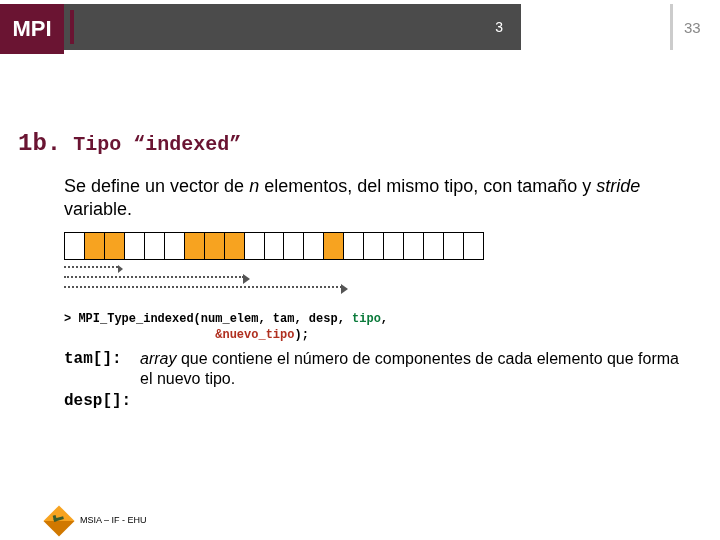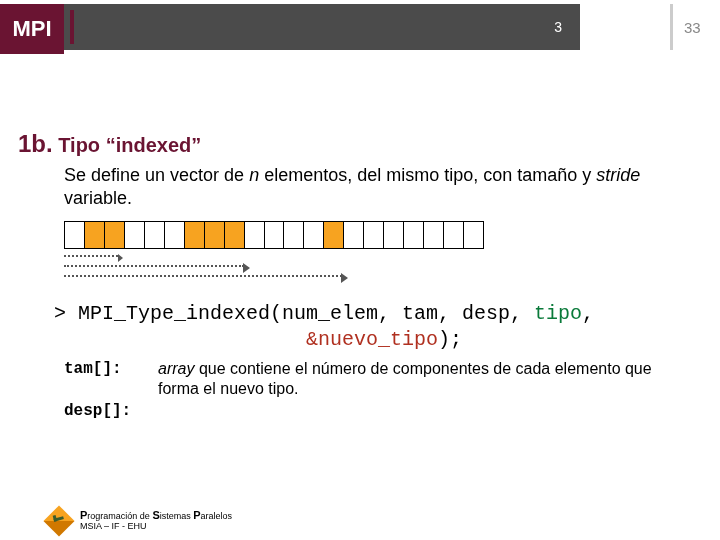--- a/index.html
+++ b/index.html
@@ -4,21 +4,21 @@
 <style>
   * { box-sizing: border-box; margin: 0; padding: 0; }
   body {
     width: 720px; height: 540px;
     font-family: Verdana, Geneva, sans-serif;
     background: #fff; color: #000;
     position: relative; overflow: hidden;
   }
   .header {
     position: absolute; left: 0; top: 4px;
-    width: 580px; height: 46px;
+    width: 521px; height: 46px;
     background: #4b4b4b;
     display: flex; align-items: center;
   }
   .mpi-badge {
     position: absolute; left: 0; top: 0;
     width: 64px; height: 50px;
     background: #6a1432;
     color: #fff; font-weight: bold; font-size: 22px;
     display: flex; align-items: center; justify-content: center;
   }
@@ -43,21 +43,22 @@
   .pagenum-outer {
     position: absolute; left: 684px; top: 4px; height: 46px;
     display: flex; align-items: center;
     color: #888; font-size: 15px;
   }
   .content {
     position: absolute; left: 18px; top: 130px; right: 30px;
   }
   .section-head {
     font-size: 20px; color: #6a1432; font-weight: bold;
-    margin-bottom: 6px;
+    margin-bottom: 18px;
+    font-family: Liberation Mono, monospace;
   }
   .section-head .num { font-size: 24px; }
   .para {
     font-size: 18px; line-height: 1.25;
     margin-left: 46px; margin-bottom: 12px;
   }
   em.var { font-style: italic; }
   
   .diagram {
     margin-left: 46px; margin-bottom: 18px;
@@ -90,31 +91,31 @@
     border-top: 2px dotted #555;
   }
   .arrow-short::after {
     content: ""; position: absolute; right: -5px; top: -3px;
     border-left: 5px solid #555;
     border-top: 4px solid transparent;
     border-bottom: 4px solid transparent;
   }
   .code-block {
     font-family: "Courier New", monospace;
-    font-size: 20px; font-weight: normal;
-    margin-left: 36px; margin-bottom: 6px;
+    font-size: 12px; font-weight: bold;
+    margin-left: 46px; margin-bottom: 6px;
     line-height: 1.3;
   }
   .code-block .kw { color: #000; }
   .code-block .tipo { color: #0a7a3a; }
   .code-block .out { color: #b03020; }
   .defs {
     margin-left: 46px; font-size: 16px; line-height: 1.25;
   }
-  .defs .row { display: flex; margin-bottom: 2px; gap: 18px; }
+  .defs .row { display: flex; margin-bottom: 2px; }
   .defs .label {
     font-family: "Courier New", monospace; font-weight: bold;
     width: 76px; flex-shrink: 0;
   }
   .defs .text { flex: 1; }
   .defs .text em { font-style: italic; }
   .footer {
     position: absolute; left: 48px; bottom: 8px;
     display: flex; align-items: center; gap: 10px;
   }
@@ -199,18 +200,15 @@
       <div class="label">desp[]:</div>
     </div>
   </div>
 </div>
 
 <div class="footer">
   <div class="footer-icon">
     <div class="check"></div>
   </div>
   <div class="footer-text">
-    <div>
-      <span class="cap">P</span><span>rogramación de </span><span class="cap">S</span><span>istemas </span><span class="cap">P</span><span>aralelos</span>
-    </div>
     <div>MSIA – IF - EHU</div>
   </div>
 </div>
 
 </body></html>

